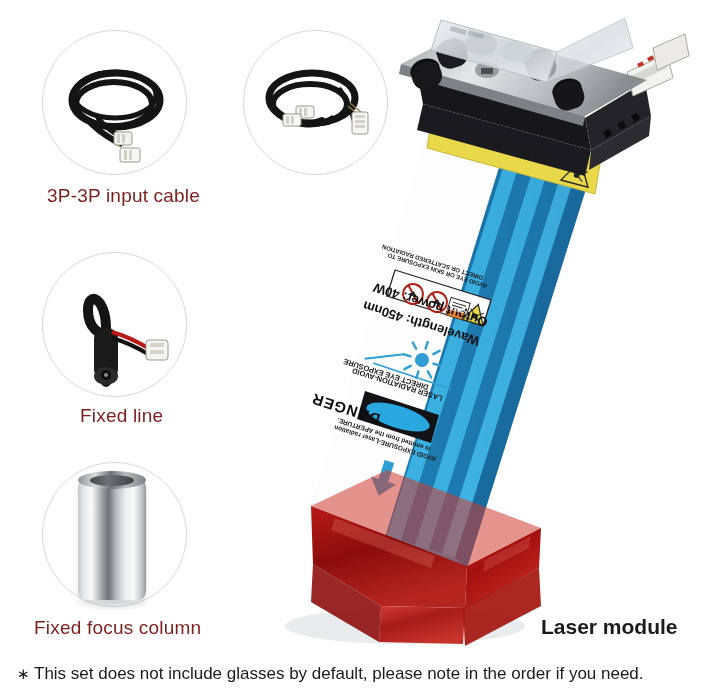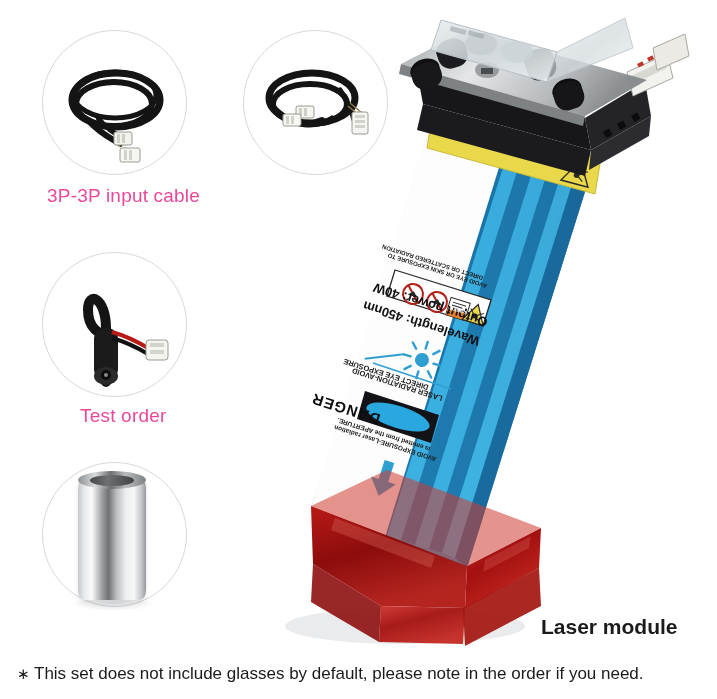--- a/index.html
+++ b/index.html
@@ -19,21 +19,21 @@
   
   .acc-circle {
     position: absolute;
     border-radius: 50%;
     border: 1px solid #d8d8d8;
     box-sizing: border-box;
     background: #ffffff;
   }
   .acc-label {
     position: absolute;
-    color: #ec4899;
+    color: #7f1d1d;
     font-size: 19px;
     letter-spacing: .2px;
     white-space: nowrap;
   }
 
   
   .coil-wrap { position: absolute; }
   .coil-wrap svg { display: block; overflow: visible; }
 
   
@@ -173,27 +173,28 @@
       <circle cx="46" cy="113" r="2" fill="#8a8a8a"></circle>
       <path d="M52 70 C66 74 78 80 88 86" fill="none" stroke="#b81a17" stroke-width="4"></path>
       <path d="M52 76 C66 80 78 86 88 92" fill="none" stroke="#111111" stroke-width="4"></path>
       <g>
         <rect x="86" y="78" width="22" height="20" rx="3" fill="#f4f4f0" stroke="#9a9a93" stroke-width="1"></rect>
         <rect x="90" y="81" width="14" height="4" fill="#d4d4cd"></rect>
         <rect x="90" y="88" width="14" height="4" fill="#d4d4cd"></rect>
       </g>
     </svg>
   </div>
-  <div class="acc-label" style="left:80px; top:405px;">Test order</div>
+  <div class="acc-label" style="left:80px; top:405px;">Fixed line</div>
 
   <div class="acc-circle" style="left:42px; top:462px; width:145px; height:145px;"></div>
   <div class="column-shadow"></div>
   <div class="column"></div>
   <div class="column-top"></div>
   <div class="column-bore"></div>
+  <div class="acc-label" style="left:34px; top:617px;">Fixed focus column</div>
 
   <div id="laser-module">
     <svg width="460" height="640" viewBox="0 0 460 640">
       <defs>
         <linearGradient id="finGrad" x1="0" y1="0" x2="1" y2="0">
           <stop offset="0" stop-color="#2fa9dc"></stop>
           <stop offset="0.35" stop-color="#1f7fb4"></stop>
           <stop offset="0.7" stop-color="#2ba2d6"></stop>
           <stop offset="1" stop-color="#1a6fa2"></stop>
         </linearGradient>

